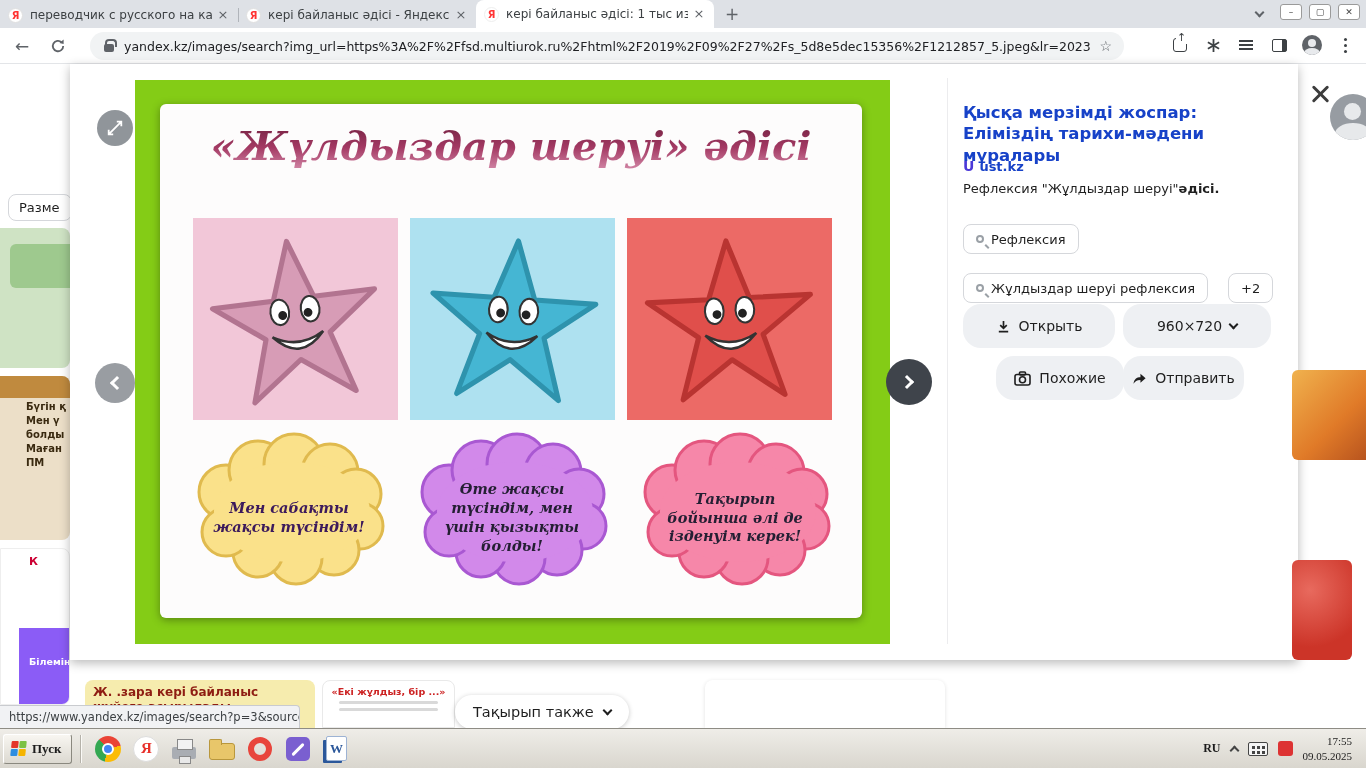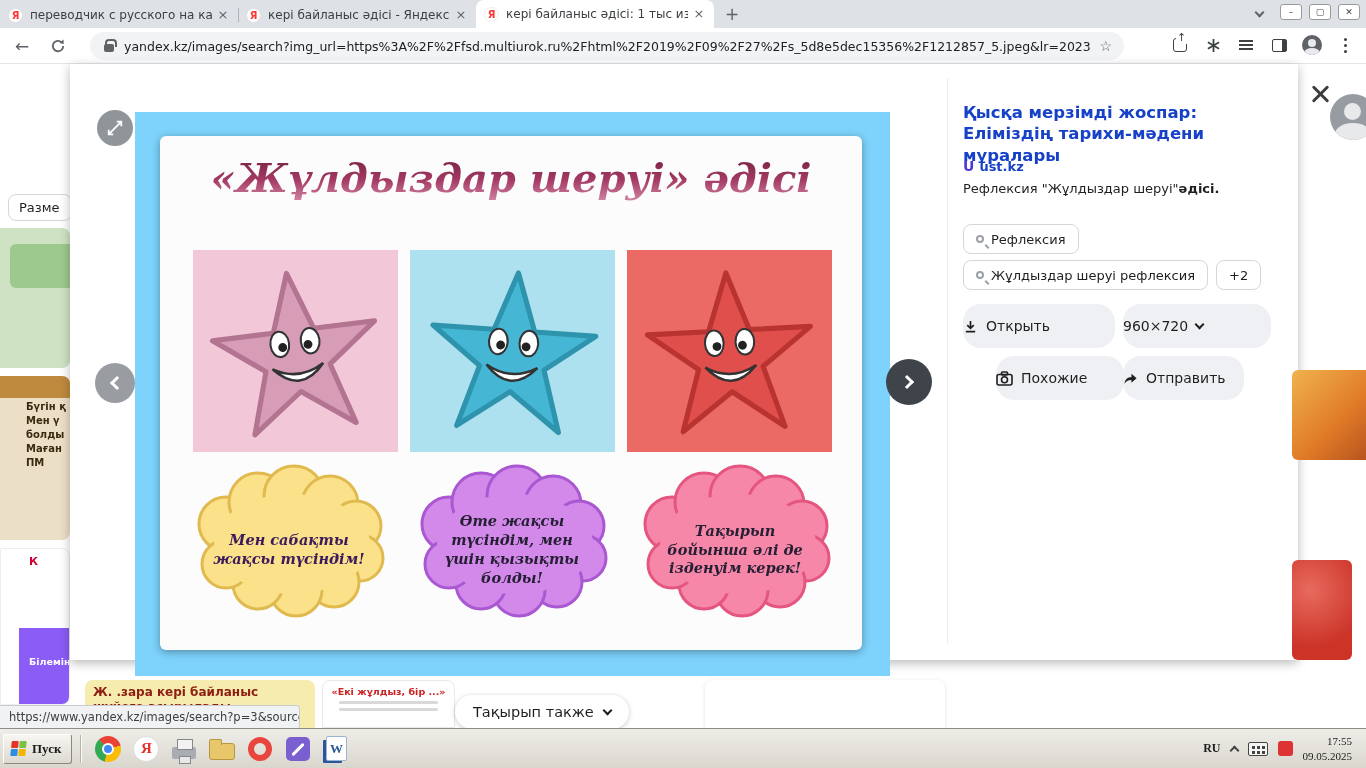--- a/index.html
+++ b/index.html
@@ -79,21 +79,21 @@
   .lthumb3 { top:484px; width:70px; height:157px; background:#fff; border:1px solid #eee; }
   .lthumb3 .k { color:#c03; font-weight:bold; font-size:11px; padding:6px 0 0 28px; }
   .lthumb3 .blue { position:absolute; left:18px; bottom:0; width:52px; height:76px; background:#8b5cf6;
     color:#fff; font-size:9.5px; font-weight:bold; padding:28px 0 0 10px; }
 
   
   .sheet { position:absolute; left:70px; top:0; width:1228px; height:596px; background:#fff;
     box-shadow:0 3px 10px rgba(0,0,0,.28); }
   .divider { position:absolute; left:877px; top:14px; width:1px; height:566px; background:#ececee; }
 
-  .stage { position:absolute; left:65px; top:48px; width:755px; height:564px; background:#7dd3fc;padding-left:37px; }
+  .stage { position:absolute; left:65px; top:16px; width:755px; height:564px; background:#84cc16;padding-left:37px; }
   .slide { position:absolute; left:25px; top:24px; width:702px; height:514px; background:#fdfcfc;
     border-radius:6px; box-shadow:0 2px 8px rgba(0,0,0,.35); }
   .slide-title { position:absolute; left:0; top:18px; width:702px; text-align:center;
     font-family:"DejaVu Serif","Liberation Serif",serif; font-style:italic; font-weight:bold;
     font-size:40px; white-space:nowrap;
     background:linear-gradient(180deg,#6f1f3e 0%,#a43a64 55%,#d084a4 100%);
     -webkit-background-clip:text; background-clip:text; color:transparent; }
   .tiles { position:absolute; left:33px; top:114px; display:flex; gap:12px; }
   .tile { width:205px; height:202px; display:flex; align-items:center; justify-content:center; }
   .tile-pink { background:#f2c7d8; }
@@ -124,27 +124,27 @@
   .panel-title { position:absolute; left:8px; top:38px; width:300px; font-size:16.5px; font-weight:bold;
     color:#1742c8; line-height:1.3; }
   .source-row { position:absolute; left:8px; top:94px; display:flex; align-items:center; }
   .ust-logo { color:#4b38d8; font-weight:bold; font-size:14px; margin-right:5px; }
   .source-name { color:#1742c8; font-weight:bold; font-size:13px; }
   .desc { position:absolute; left:8px; top:117px; font-size:13px; color:#1f1f1f; }
   .desc b { font-weight:bold; }
   .chip { display:inline-flex; align-items:center; height:30px; background:#fff;
     border:1px solid #d5d7db; border-radius:8px; padding:0 12px; font-size:13px; color:#1f1f1f; }
   .chip-row1 { position:absolute; left:8px; top:160px; }
-  .chip-row2 { position:absolute; left:8px; top:196px; display:flex; gap:8px; }
+  .chip-row2 { position:absolute; left:8px; top:209px; display:flex; gap:20px; }
   .mag { width:8px; height:8px; border:2px solid #9aa0a6; border-radius:50%; position:relative;
     margin-right:7px; flex:0 0 auto; }
   .mag::after { content:''; position:absolute; width:2px; height:5px; background:#9aa0a6;
     transform:rotate(-45deg); left:8px; top:7px; }
   .pbtn { position:absolute; height:44px; background:#eef0f3; border-radius:18px; display:flex;
-    align-items:center; justify-content:flex-start; font-size:14px; color:#1f1f1f; gap:8px; }
+    align-items:center; justify-content:center; font-size:14px; color:#1f1f1f; gap:8px; }
   .pbtn svg { flex:0 0 auto; }
   .btn-open { left:8px; top:240px; width:152px; }
   .btn-size { left:168px; top:240px; width:148px; }
   .btn-similar { left:8px; top:292px; width:128px;margin-left:33px; }
   .btn-send { left:168px; top:292px; width:121px; }
   .chev-dn { width:7px; height:7px; border-right:2px solid #1f1f1f; border-bottom:2px solid #1f1f1f;
     transform:rotate(45deg); margin-top:-4px; }
 
   
   .close-x { position:absolute; left:1308px; top:18px; width:24px; height:24px; }

